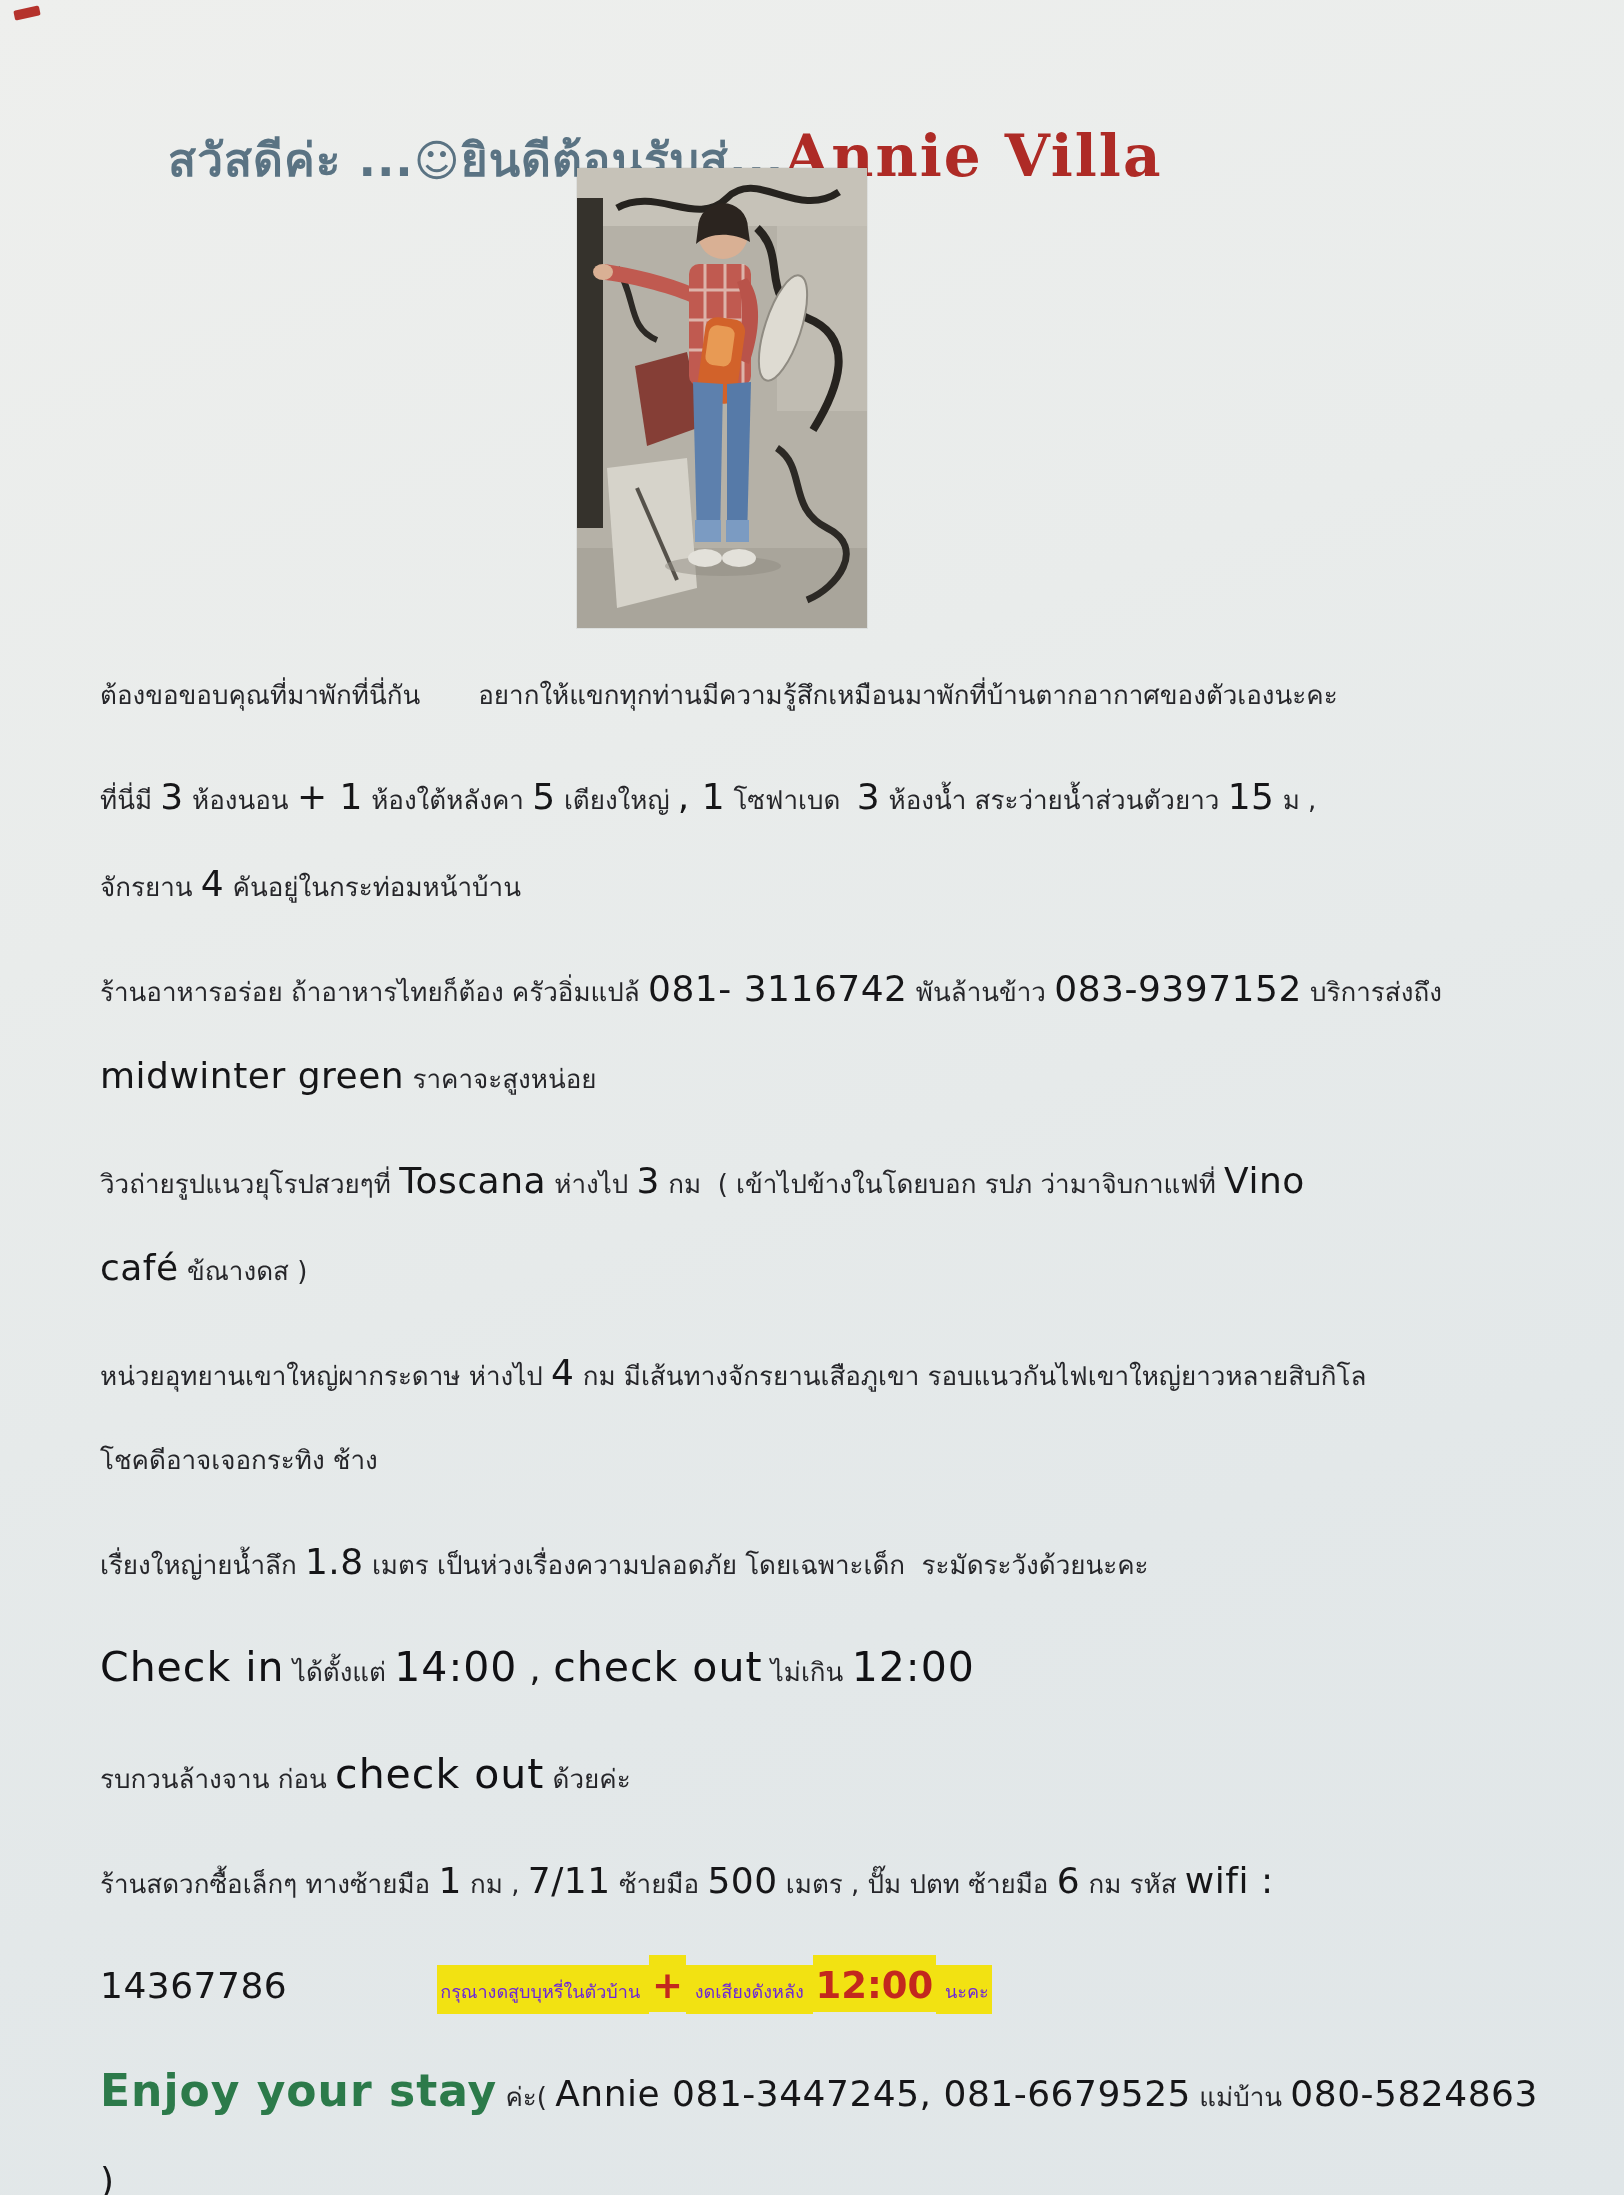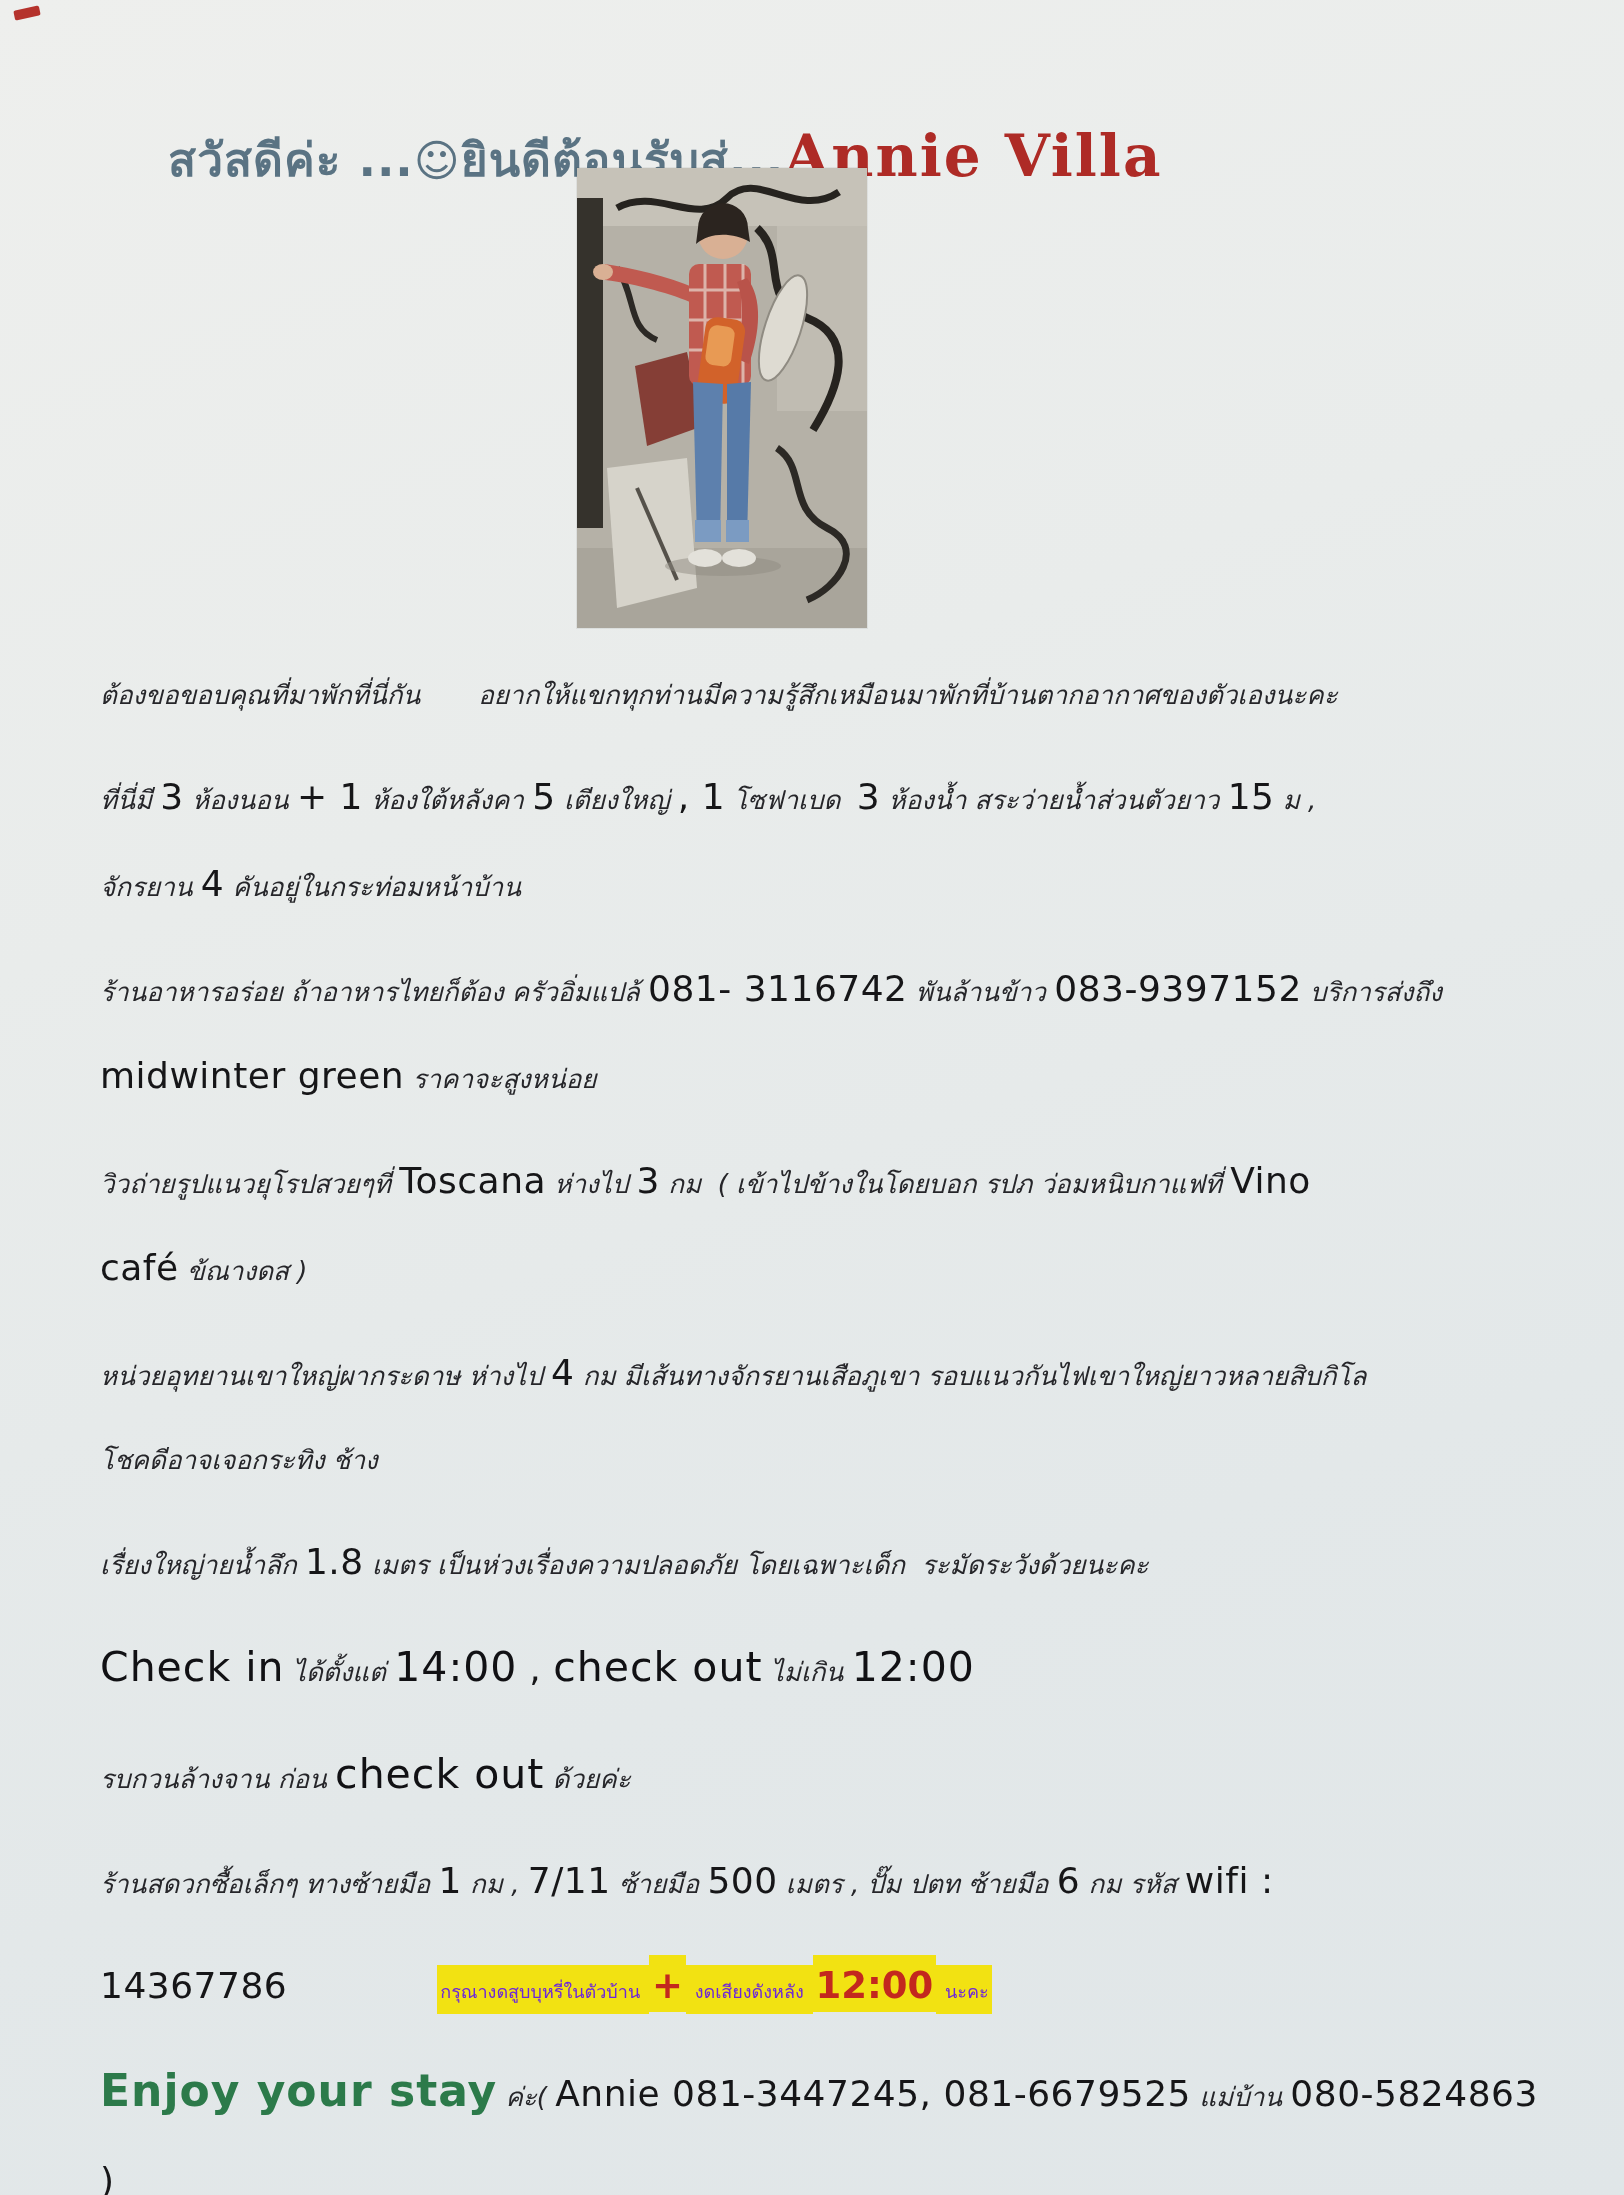--- a/index.html
+++ b/index.html
@@ -40,21 +40,21 @@
   }
   .body-content {
     position:absolute; left:100px; top:655px;
     width:1440px;
   }
   .para { margin-bottom:18px; }
   .line {
     min-height:80px; line-height:80px;
     white-space:pre-wrap;
   }
-  .seg-thai  { font-size:26px; color:#26262a;font-style:italic; }
+  .seg-thai  { font-size:26px; color:#26262a; }
   .seg-big   { font-size:36px; color:#161618; letter-spacing:0.5px; }
   .seg-xbig  { font-size:41px; color:#111114; letter-spacing:1px; }
   .seg-green { font-size:44px; color:#2c7a4a; font-weight:600; letter-spacing:1px; }
   .seg-hl    { font-size:18px; color:#6d28d9; background:#f2e212; padding:16px 3px 12px; }
   .seg-hlred { font-size:37px; color:#c3281e; background:#f2e212; padding:9px 3px 5px; font-weight:600; }
   .seg-gap   { margin-left:150px; }
   .seg-gapsm { margin-left:58px;margin-top:14px; }
 </style>
 </head>
 <body>
@@ -107,21 +107,21 @@
       </div>
       <div class="para">
         <div class="line"><span class="seg seg-thai">ที่นี่มี </span><span class="seg seg-big">3</span><span class="seg seg-thai"> ห้องนอน </span><span class="seg seg-big">+ 1</span><span class="seg seg-thai"> ห้องใต้หลังคา </span><span class="seg seg-big">5</span><span class="seg seg-thai"> เตียงใหญ่ </span><span class="seg seg-big">, 1</span><span class="seg seg-thai"> โซฟาเบด  </span><span class="seg seg-big">3</span><span class="seg seg-thai"> ห้องน้ำ สระว่ายน้ำส่วนตัวยาว </span><span class="seg seg-big">15</span><span class="seg seg-thai"> ม ,</span></div>
         <div class="line"><span class="seg seg-thai">จักรยาน </span><span class="seg seg-big">4</span><span class="seg seg-thai"> คันอยู่ในกระท่อมหน้าบ้าน</span></div>
       </div>
       <div class="para">
         <div class="line"><span class="seg seg-thai">ร้านอาหารอร่อย ถ้าอาหารไทยก็ต้อง ครัวอิ่มแปล้ </span><span class="seg seg-big">081- 3116742</span><span class="seg seg-thai"> พันล้านข้าว </span><span class="seg seg-big">083-9397152</span><span class="seg seg-thai"> บริการส่งถึง</span></div>
         <div class="line"><span class="seg seg-big">midwinter green</span><span class="seg seg-thai"> ราคาจะสูงหน่อย</span></div>
       </div>
       <div class="para">
-        <div class="line"><span class="seg seg-thai">วิวถ่ายรูปแนวยุโรปสวยๆที่ </span><span class="seg seg-big">Toscana</span><span class="seg seg-thai"> ห่างไป </span><span class="seg seg-big">3</span><span class="seg seg-thai"> กม  ( เข้าไปข้างในโดยบอก รปภ ว่อมหนิบกาแฟที่ </span><span class="seg seg-big">Vino</span></div>
+        <div class="line"><span class="seg seg-thai">วิวถ่ายรูปแนวยุโรปสวยๆที่ </span><span class="seg seg-big">Toscana</span><span class="seg seg-thai"> ห่างไป </span><span class="seg seg-big">3</span><span class="seg seg-thai"> กม  ( เข้าไปข้างในโดยบอก รปภ ว่ามาจิบกาแฟที่ </span><span class="seg seg-big">Vino</span></div>
         <div class="line"><span class="seg seg-big">café</span><span class="seg seg-thai"> ข้ณางดส )</span></div>
       </div>
       <div class="para">
         <div class="line"><span class="seg seg-thai">หน่วยอุทยานเขาใหญ่ผากระดาษ ห่างไป </span><span class="seg seg-big">4</span><span class="seg seg-thai"> กม มีเส้นทางจักรยานเสือภูเขา รอบแนวกันไฟเขาใหญ่ยาวหลายสิบกิโล</span></div>
         <div class="line"><span class="seg seg-thai">โชคดีอาจเจอกระทิง ช้าง</span></div>
       </div>
       <div class="para">
         <div class="line"><span class="seg seg-thai">เรื่ยงใหญ่ายน้ำลึก </span><span class="seg seg-big">1.8</span><span class="seg seg-thai"> เมตร เป็นห่วงเรื่องความปลอดภัย โดยเฉพาะเด็ก  ระมัดระวังด้วยนะคะ</span></div>
       </div>
       <div class="para">

